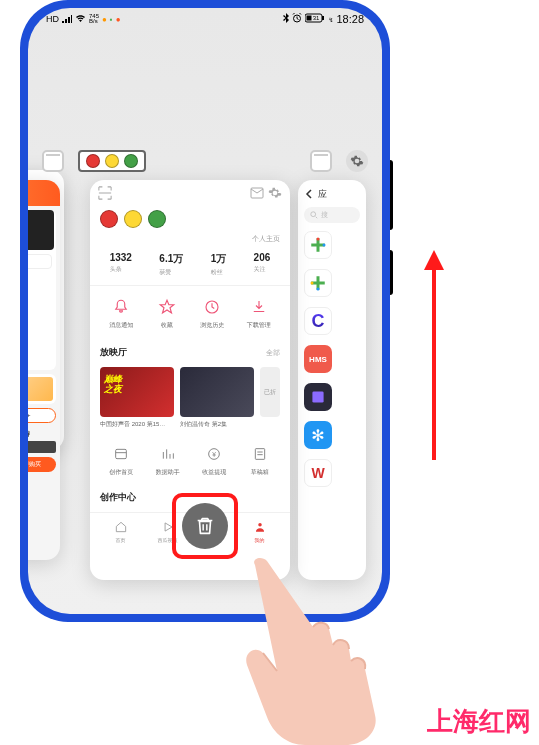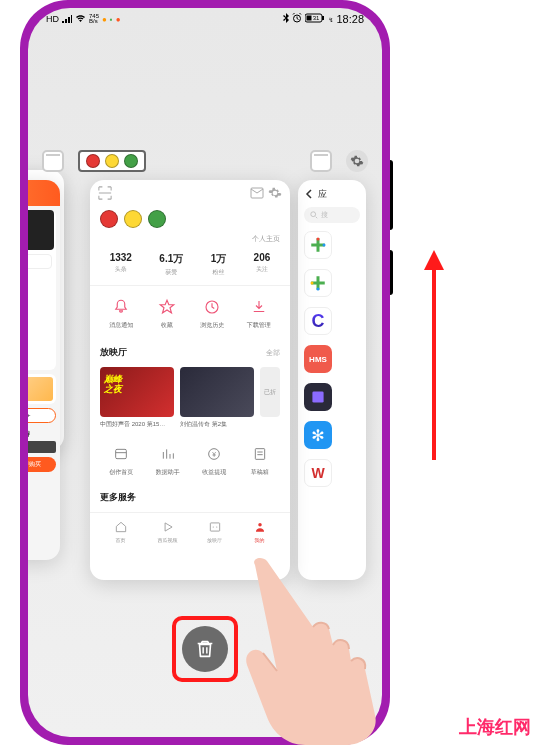--- a/index.html
+++ b/index.html
@@ -9,22 +9,22 @@
     width: 539px;
     height: 745px;
     position: relative;
     overflow: hidden;
   }
   .phone {
     position: absolute;
     left: 20px;
     top: 0;
     width: 370px;
-    height: 745px;
-    background: #a21caf;
+    height: 622px;
+    background: #1d4ed8;
     border-radius: 48px;
     padding: 8px;
   }
   .phone::before {
     content: "";
     position: absolute;
     right: -3px;
     top: 160px;
     width: 3px;
     height: 70px;
@@ -188,21 +188,21 @@
     color:#999;
     text-align:right;
     padding:0 10px 4px;
   }
   .cc-stats {
     display:flex;
     justify-content:space-around;
     padding:4px 6px 8px;
     border-bottom:1px solid #f0f0f0;
   }
-  .stat { text-align:center; }
+  .stat { text-align:left; }
   .stat-v { font-size:10px; font-weight:700; color:#222; }
   .stat-l { font-size:6px; color:#999; margin-top:2px; }
   .cc-icons {
     display:flex;
     justify-content:space-around;
     padding:10px 8px;
   }
   .ic { text-align:center; }
   .ic-g {
     width:22px;
@@ -434,21 +434,21 @@
     width:180px;
     height:190px;
     z-index:9;
   }
 
   
   .wm {
     position:absolute;
     right:8px;
     bottom:6px;
-    font-size:18px;
+    font-size:26px;
     color:#ff2a6a;
     font-weight:700;
     z-index:20;
   }
 </style>
 </head>
 <body>
 
 <div class="phone">
   <div class="screen">
@@ -663,21 +663,21 @@
               <div class="ic-g">
                 <svg width="16" height="16" viewBox="0 0 24 24">
                   <rect x="5" y="4" width="14" height="16" rx="1" fill="none" stroke="#888" stroke-width="1.5"></rect>
                   <path d="M8 9h8M8 13h8" stroke="#888" stroke-width="1.5"></path>
                 </svg>
               </div>
               <div class="ic-l">草稿箱</div>
             </div>
         </div>
         <div class="cc-more">
-          <div class="sec-t">更多服务</div>
+          <div class="sec-t">创作中心</div>
         </div>
         <div class="cc-tabs">
           <div class="tab">
               <div class="tab-g">
                 <svg width="14" height="14" viewBox="0 0 24 24">
                   <path d="M4 11l8-7 8 7v9H4z" fill="none" stroke="#999" stroke-width="1.5"></path>
                 </svg>
               </div>
               <div class="tab-l">首页</div>
             </div>

